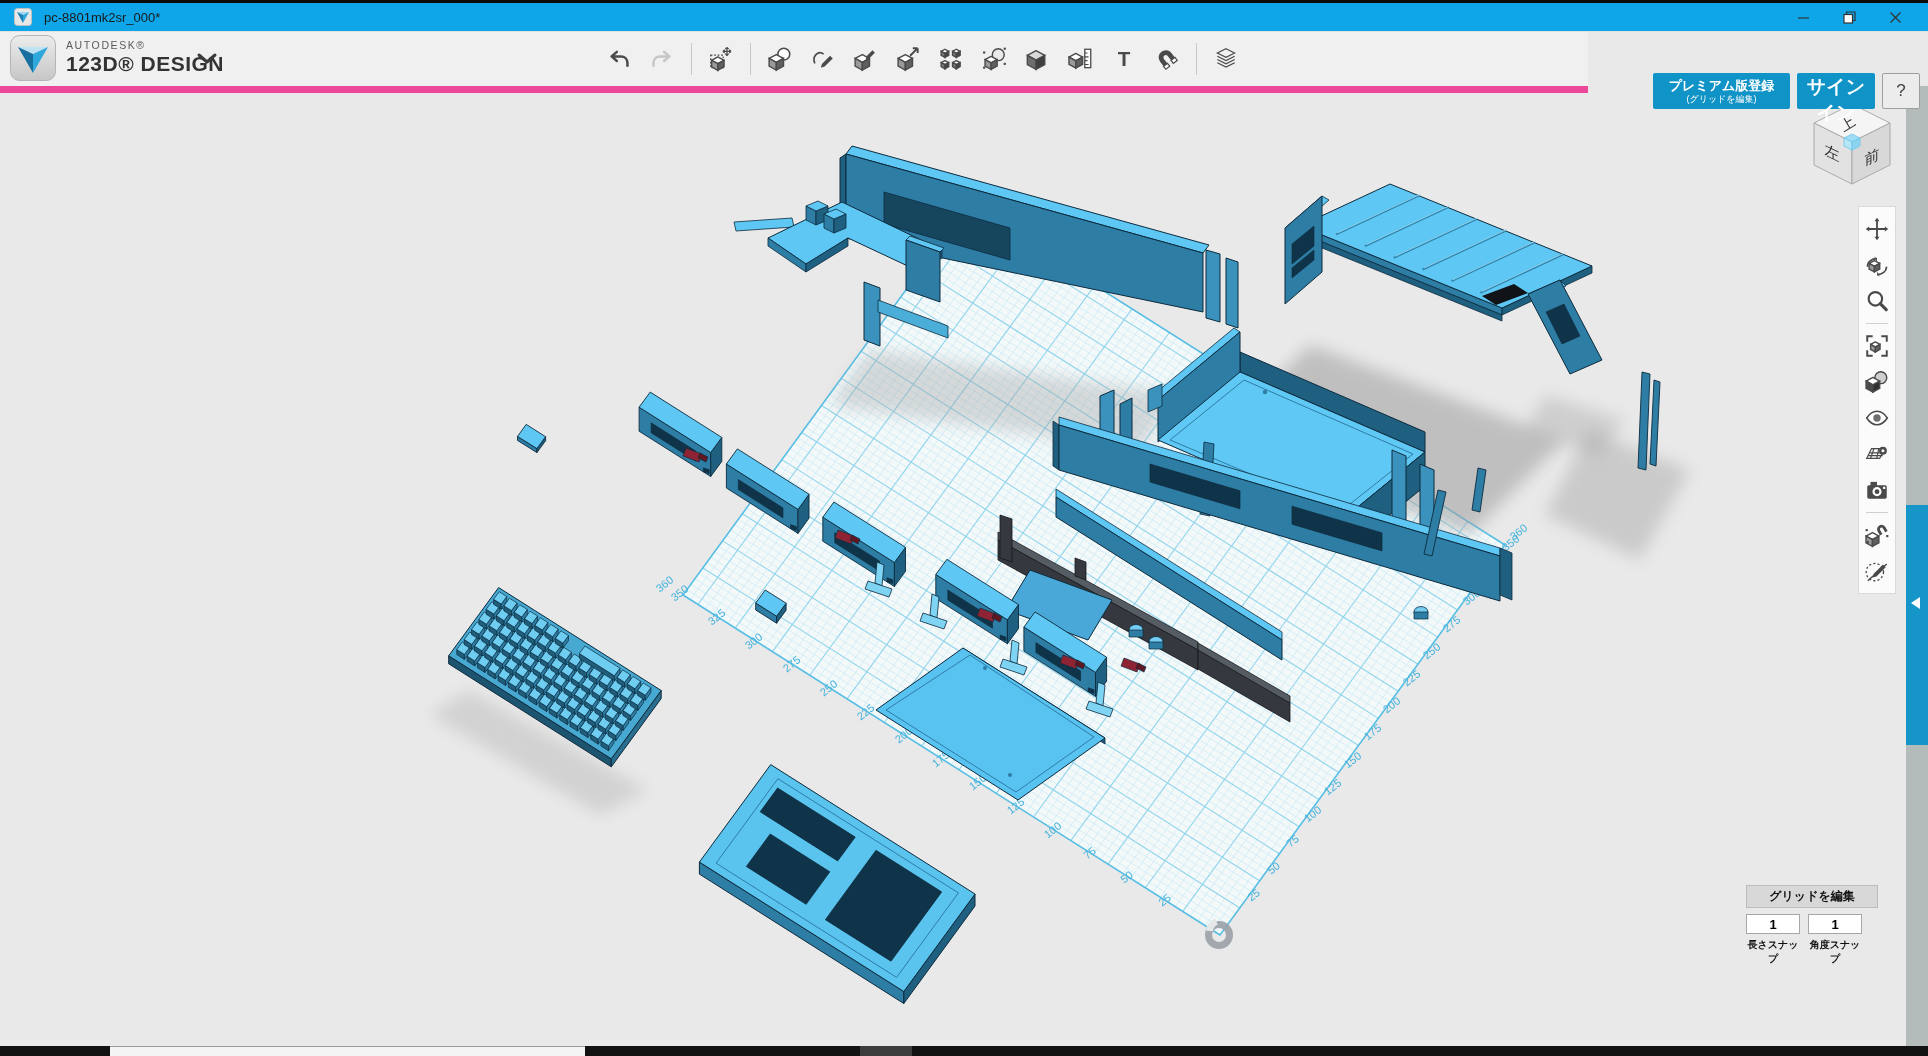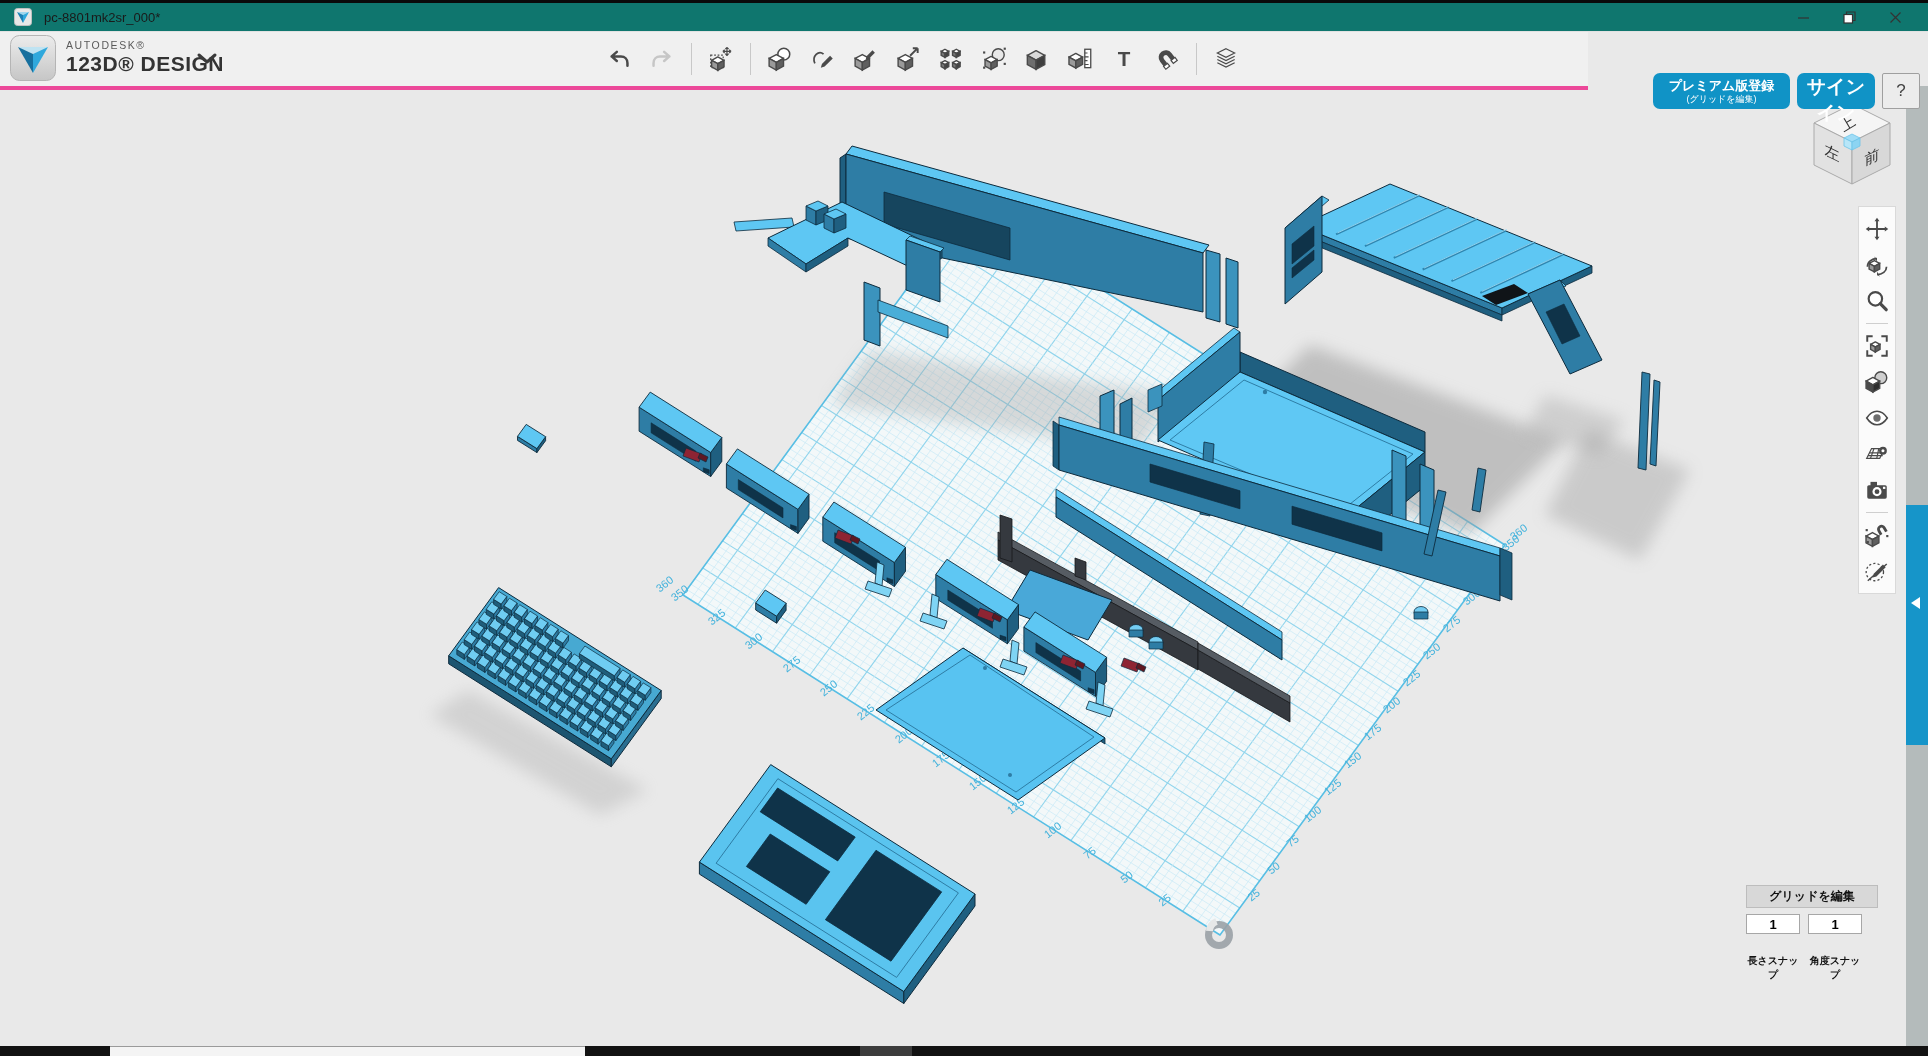--- a/index.html
+++ b/index.html
@@ -1,38 +1,38 @@
 <!DOCTYPE html>
 <html><head>
 <meta charset="utf-8">
 <style>
   html,body{margin:0;padding:0;background:#555;}
   #root{position:relative;width:1928px;height:1056px;overflow:hidden;
         font-family:"Liberation Sans","DejaVu Sans",sans-serif;background:#e9e9e9;}
   
   #topstrip{position:absolute;left:0;top:0;width:1928px;height:3px;background:#0a0a0a;z-index:30;}
-  #titlebar{position:absolute;left:0;top:3px;width:1928px;height:28px;background:#0f766e;
+  #titlebar{position:absolute;left:0;top:3px;width:1928px;height:28px;background:#0ea5e9;
             border-bottom:1px solid #e2e2e2;z-index:30;display:flex;align-items:center;}
   #title-icon{margin-left:14px;width:18px;height:18px;}
   #title-text{margin-left:12px;font-size:13px;color:#1a1a1a;}
   .winbtn{position:absolute;top:0;width:44px;height:28px;display:flex;align-items:center;justify-content:center;cursor:default;}
   
   #appbar{position:absolute;left:0;top:31px;width:1588px;height:55px;background:#f0f0f0;
-          border-bottom:4px solid #ec4899;z-index:29;}
+          border-bottom:7px solid #ec4899;z-index:29;}
   #logo{position:absolute;left:10px;top:4px;width:46px;height:46px;}
   #brand{position:absolute;left:66px;top:9px;line-height:1.1;}
   #brand-1{font-size:10.5px;letter-spacing:1.6px;color:#5a5a5a;}
   #brand-2{font-size:21px;font-weight:bold;color:#333;letter-spacing:.5px;}
   #brand-chevron{position:absolute;left:196px;top:19px;width:22px;height:18px;}
   #main-toolbar{position:absolute;left:602px;top:7px;height:42px;display:flex;align-items:center;}
   .tb-group{display:flex;align-items:center;gap:9px;}
   .tb-btn{width:34px;height:40px;display:flex;align-items:center;justify-content:center;border-radius:2px;}
   .tb-sep{width:1px;height:32px;background:#c8c8c8;margin:0 12px;}
   .btn-blue{position:absolute;top:42px;height:36px;background:#1093c6;color:#fff;border:none;
-            border-radius:7px;text-align:center;cursor:pointer;font-family:inherit;}
+            border-radius:2px;text-align:center;cursor:pointer;font-family:inherit;}
   #btn-premium{left:1653px;width:137px;line-height:1.15;padding-top:3px;}
   #premium-title{font-size:13px;font-weight:bold;display:block;}
   #premium-sub{font-size:9px;display:block;}
   #btn-signin{left:1797px;width:78px;font-size:19px;font-weight:bold;}
   #btn-help{position:absolute;left:1882px;top:42px;width:38px;height:36px;background:#ececec;
             border:1px solid #9f9f9f;border-radius:2px;font-size:17px;color:#444;cursor:pointer;}
   #scene-holder{position:absolute;left:0;top:0;width:1928px;height:1056px;z-index:1;}
   #viewcube{position:absolute;left:1800px;top:92px;z-index:5;}
   #right-toolbar{position:absolute;left:1858px;top:206px;width:36px;background:#fbfbfb;
                  border:1px solid #d9d9d9;z-index:6;display:flex;flex-direction:column;align-items:center;padding:4px 0;}
@@ -42,21 +42,21 @@
   #edge-blue{position:absolute;left:0;top:419px;width:22px;height:240px;background:#1695c9;}
   #edge-arrow{position:absolute;left:5px;top:92px;width:0;height:0;
               border-top:6px solid transparent;border-bottom:6px solid transparent;border-right:9px solid #fff;}
   
   #grid-panel{position:absolute;left:1746px;top:885px;width:116px;z-index:6;}
   #grid-edit-btn{width:132px;height:23px;background:#d8d8d8;border:1px solid #bdbdbd;
                  font-size:12px;font-weight:bold;color:#111;font-family:inherit;cursor:pointer;}
   .snap-col{position:absolute;top:29px;width:54px;}
   .snap-input{width:54px;height:20px;border:1px solid #a7a7a7;text-align:center;
               font-size:13px;font-weight:bold;font-family:inherit;padding:0;box-sizing:border-box;}
-  .snap-label{margin-top:20px;font-size:10px;font-weight:bold;color:#111;text-align:center;}
+  .snap-label{margin-top:4px;font-size:10px;font-weight:bold;color:#111;text-align:center;}
   
   #taskbar{position:absolute;left:0;top:1046px;width:1928px;height:10px;background:#121212;z-index:31;}
   #task-white{position:absolute;left:110px;top:0;width:475px;height:10px;background:#f4f4f4;border-top:1px solid #9a9a9a;box-sizing:border-box;}
   #task-gray{position:absolute;left:860px;top:0;width:52px;height:10px;background:#3c3c3c;}
 </style>
 </head>
 <body>
 
 <div id="root">
 

